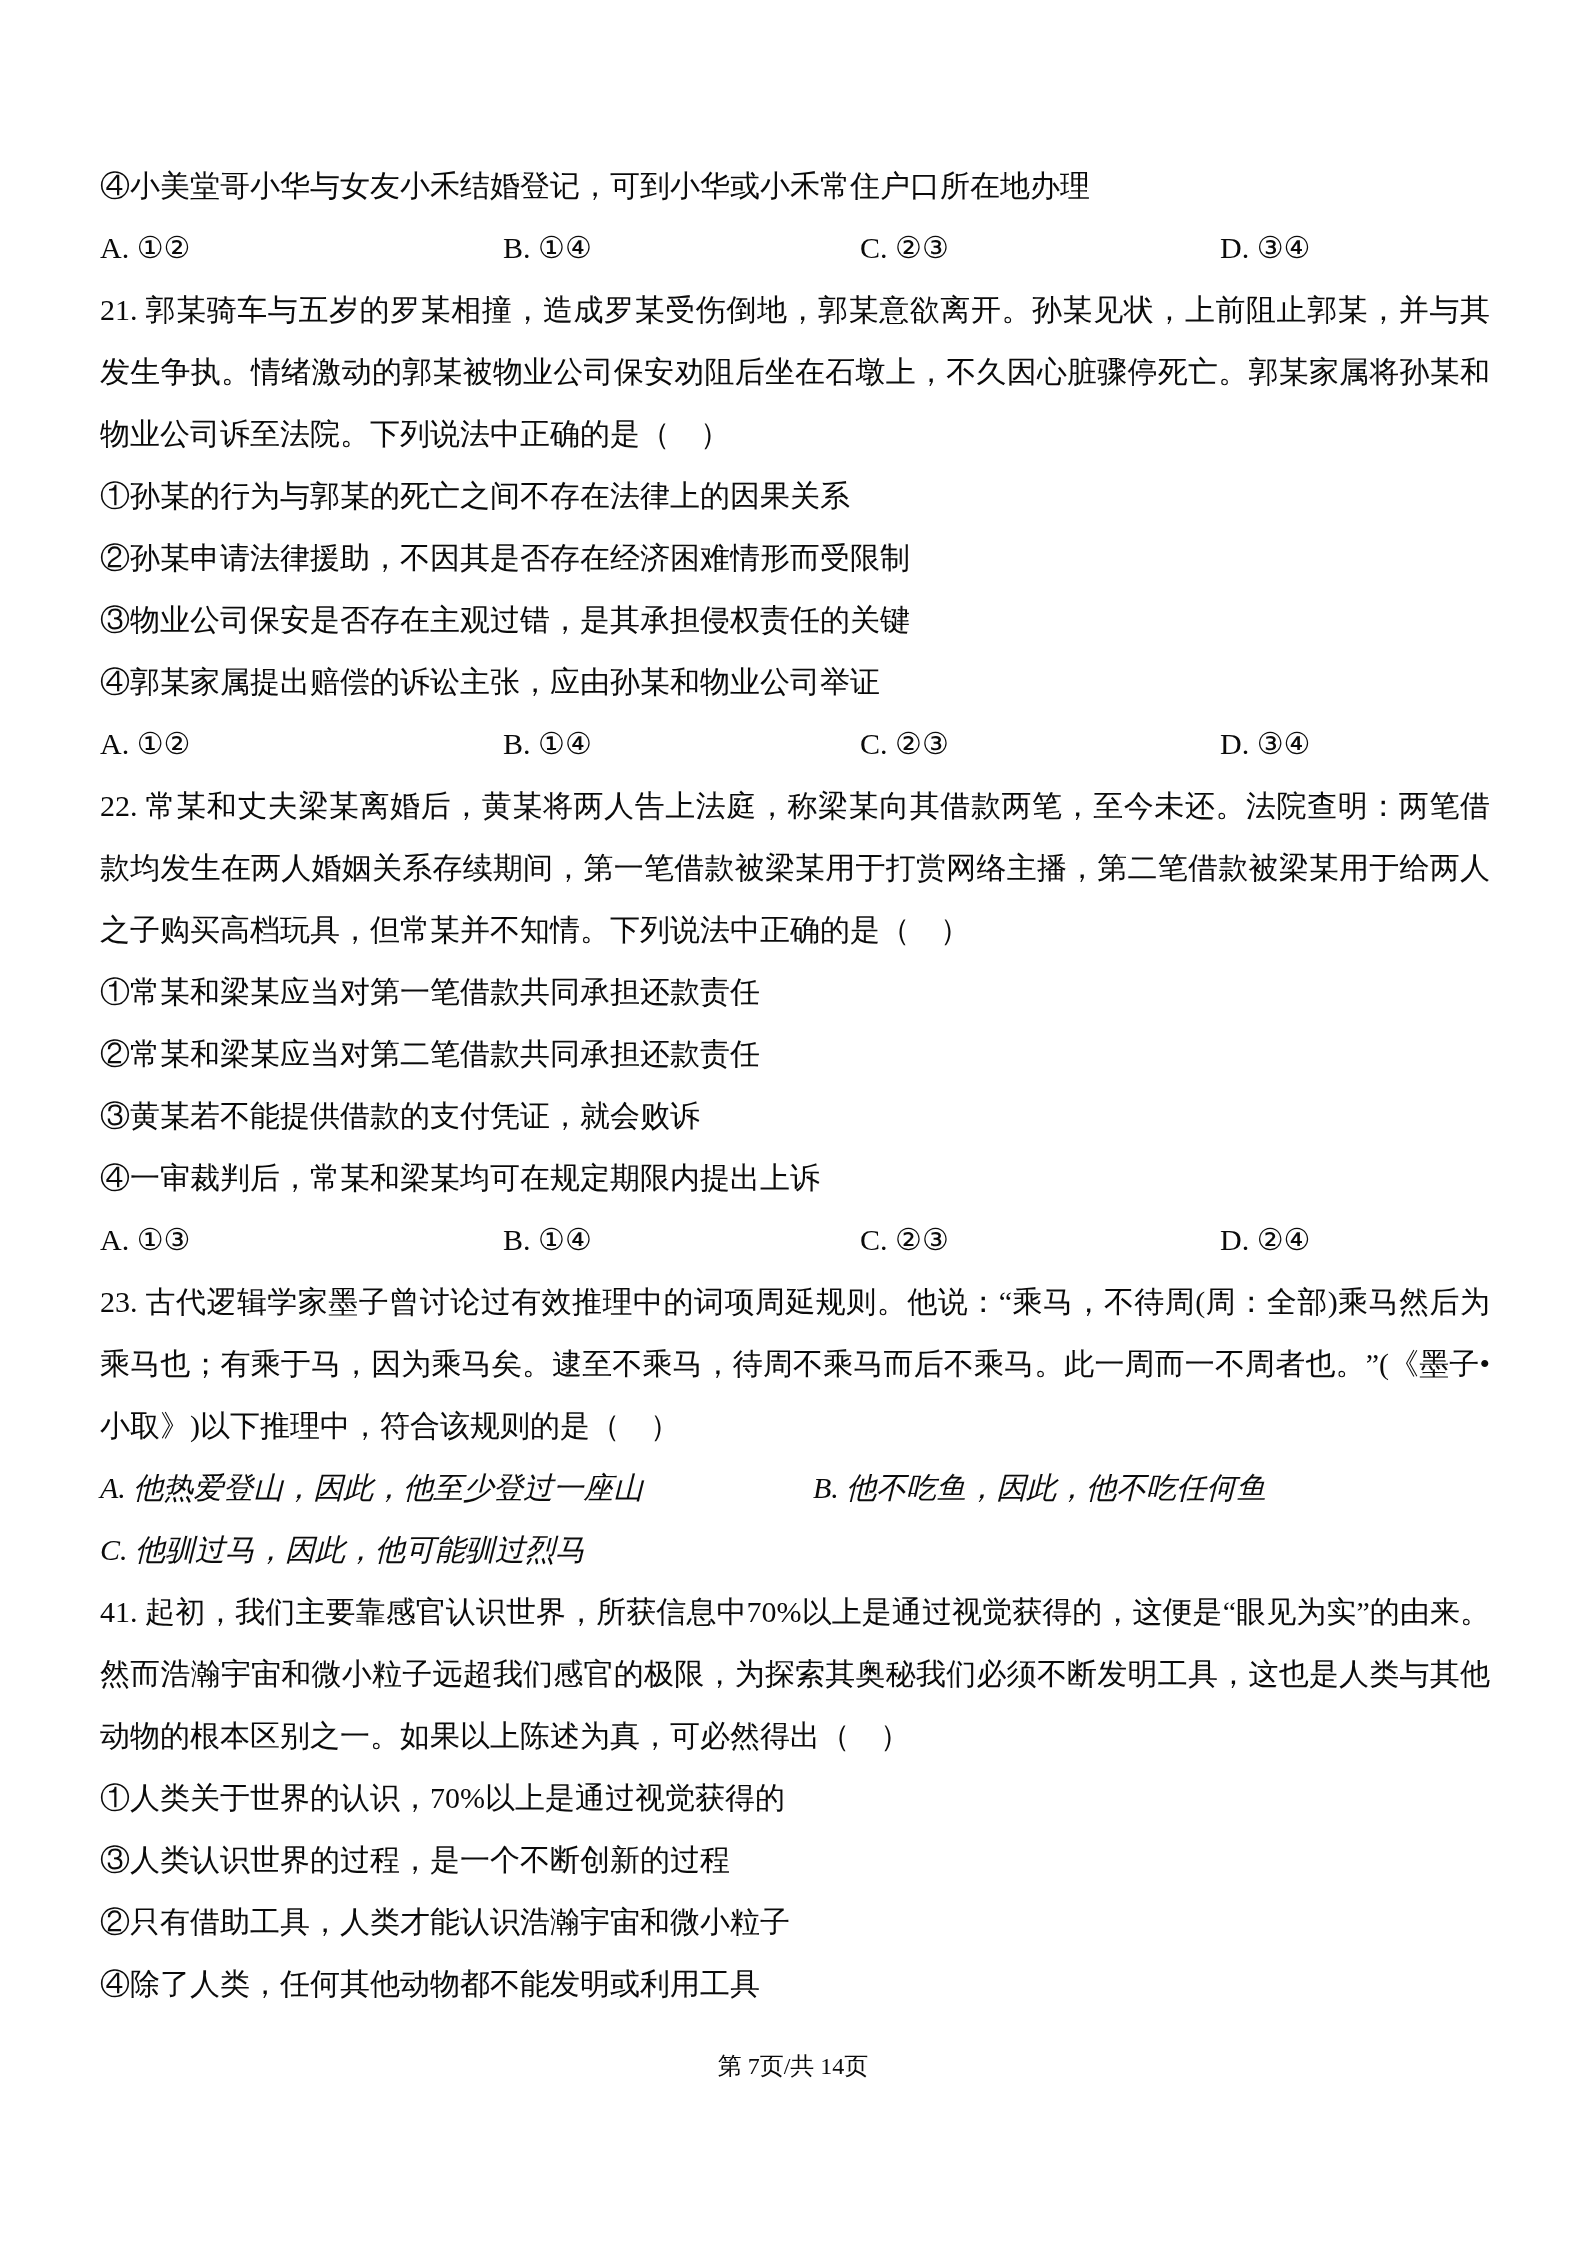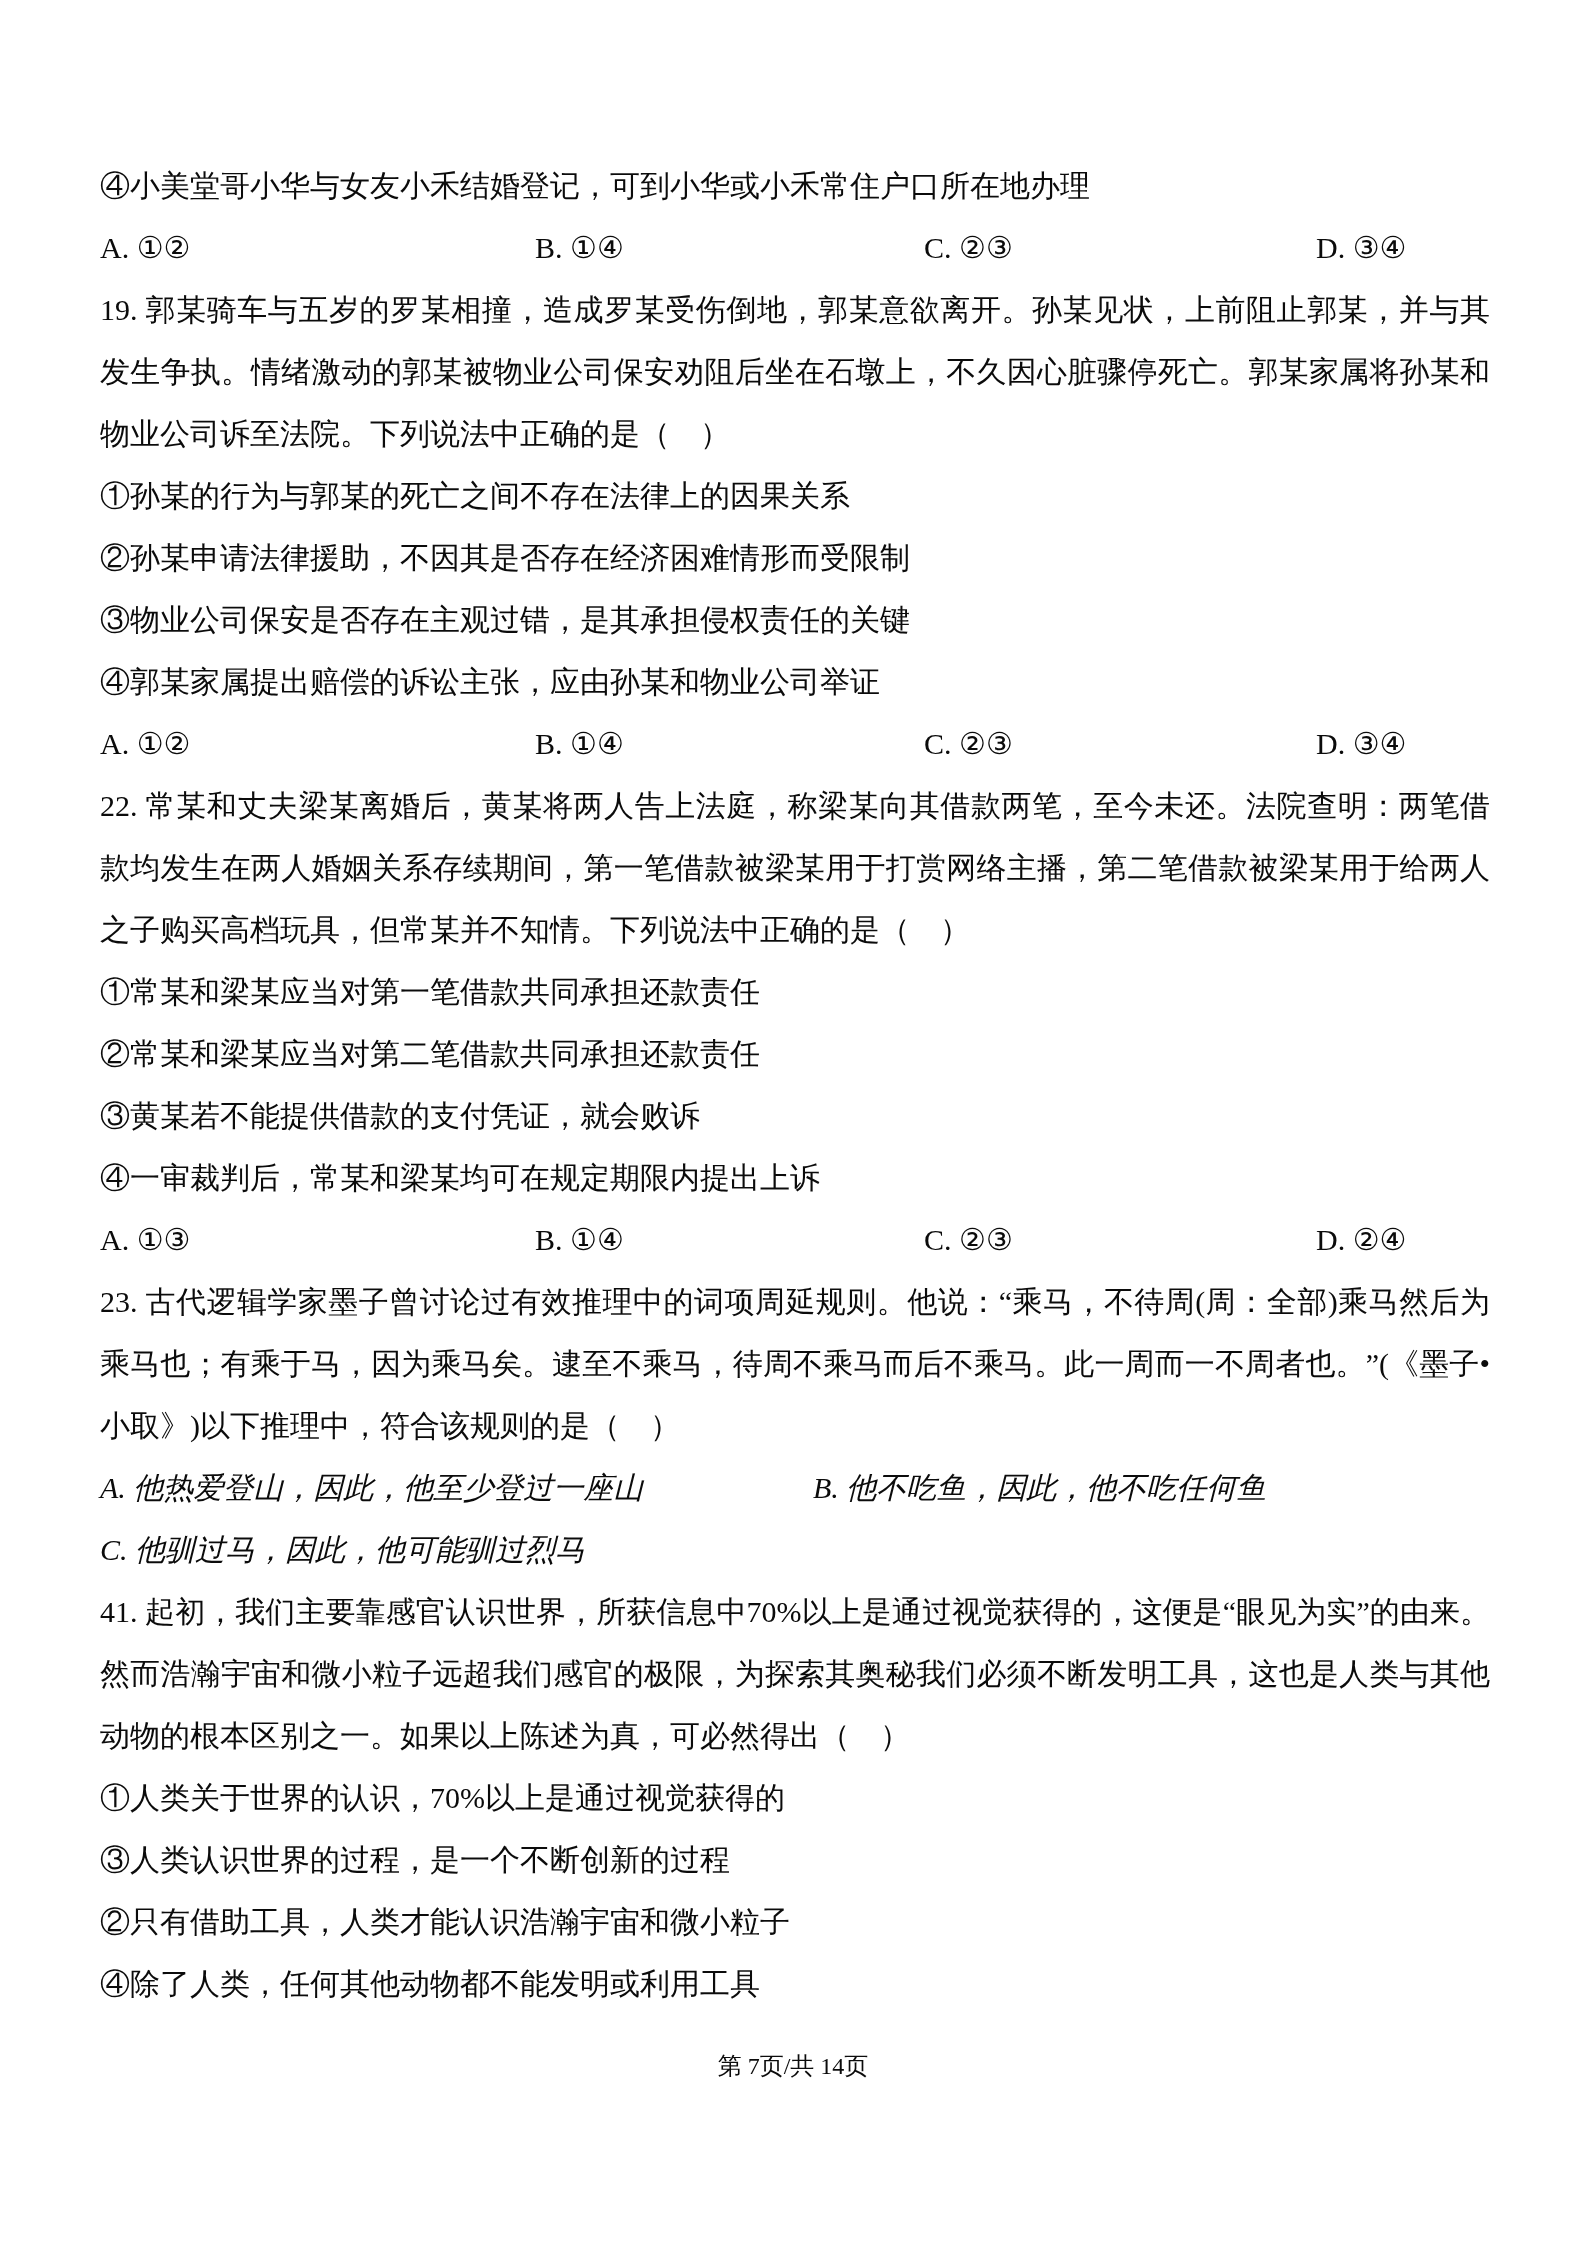--- a/index.html
+++ b/index.html
@@ -27,21 +27,20 @@
     margin: 0;
     text-align: justify;
     text-justify: inter-ideograph;
   }
   .line {
     white-space: nowrap;
   }
   .choices4 {
     display: grid;
     grid-template-columns: 403px 357px 360px 1fr;
-    gap: 32px;
   }
   .choices2 {
     display: grid;
     grid-template-columns: 713px 1fr;
     font-style: italic;
   }
   .choice {
     white-space: nowrap;
   }
   .footer {
@@ -60,21 +59,21 @@
 <div class="page">
 
   <div class="line">④小美堂哥小华与女友小禾结婚登记，可到小华或小禾常住户口所在地办理</div>
   <div class="choices4">
     <span class="choice">A. ①②</span>
     <span class="choice">B. ①④</span>
     <span class="choice">C. ②③</span>
     <span class="choice">D. ③④</span>
   </div>
 
-  <p class="stem">19. 郭某骑车与五岁的罗某相撞，造成罗某受伤倒地，郭某意欲离开。孙某见状，上前阻止郭某，并与其发生争执。情绪激动的郭某被物业公司保安劝阻后坐在石墩上，不久因心脏骤停死亡。郭某家属将孙某和物业公司诉至法院。下列说法中正确的是（　）</p>
+  <p class="stem">21. 郭某骑车与五岁的罗某相撞，造成罗某受伤倒地，郭某意欲离开。孙某见状，上前阻止郭某，并与其发生争执。情绪激动的郭某被物业公司保安劝阻后坐在石墩上，不久因心脏骤停死亡。郭某家属将孙某和物业公司诉至法院。下列说法中正确的是（　）</p>
   <div class="line">①孙某的行为与郭某的死亡之间不存在法律上的因果关系</div>
   <div class="line">②孙某申请法律援助，不因其是否存在经济困难情形而受限制</div>
   <div class="line">③物业公司保安是否存在主观过错，是其承担侵权责任的关键</div>
   <div class="line">④郭某家属提出赔偿的诉讼主张，应由孙某和物业公司举证</div>
   <div class="choices4">
     <span class="choice">A. ①②</span>
     <span class="choice">B. ①④</span>
     <span class="choice">C. ②③</span>
     <span class="choice">D. ③④</span>
   </div>

